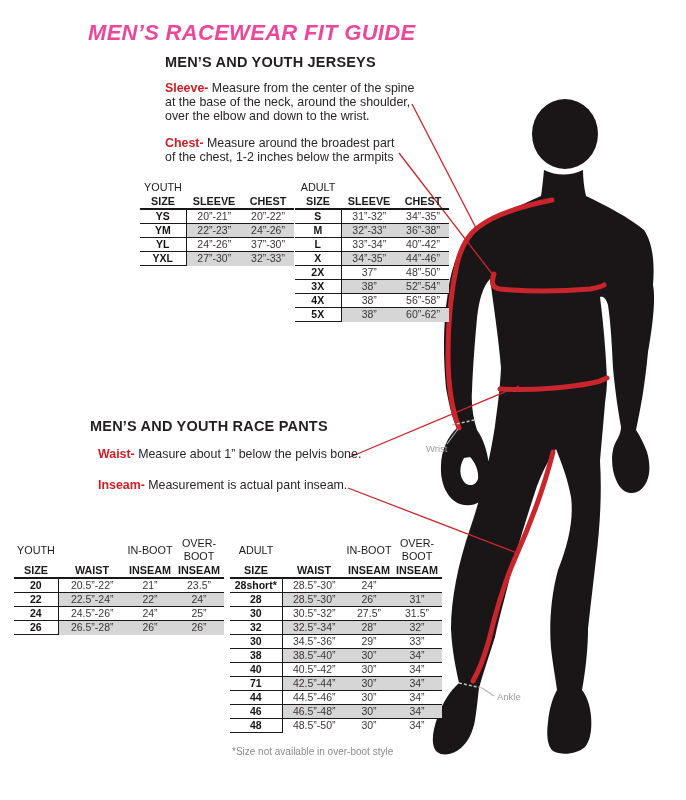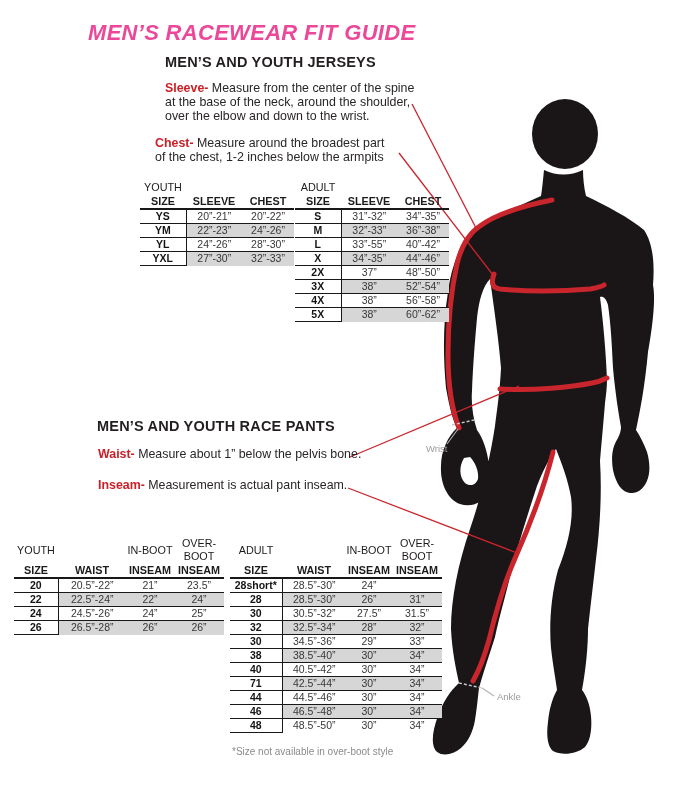--- a/index.html
+++ b/index.html
@@ -140,21 +140,21 @@
   </svg>
 
   <div class="abs page-title">MEN’S RACEWEAR FIT GUIDE</div>
 
   <div class="abs section-head" style="left:165px; top:54px">MEN’S AND YOUTH JERSEYS</div>
 
   <p class="abs desc" style="left:165px; top:81px; width:260px"><span class="term">Sleeve-</span><span> Measure from the center of the spine
 at the base of the neck, around the shoulder,
 over the elbow and down to the wrist.</span></p>
 
-  <p class="abs desc" style="left:155px; top:136px; width:260px"><span class="term">Chest-</span><span> Measure around the broadest part
+  <p class="abs desc" style="left:165px; top:136px; width:260px"><span class="term">Chest-</span><span> Measure around the broadest part
 of the chest, 1-2 inches below the armpits</span></p>
 
   <table class="fg-table" style="left:140px; top:181px">
     <colgroup>
         <col style="width:46px">
         <col style="width:56px">
         <col style="width:52px">
       </colgroup>
     <thead>
       <tr class="grp">
@@ -175,21 +175,21 @@
         <td>20”-22”</td>
       </tr>
         <tr>
         <td>YM</td>
         <td>22”-23”</td>
         <td>24”-26”</td>
       </tr>
         <tr>
         <td>YL</td>
         <td>24”-26”</td>
-        <td>28”-30”</td>
+        <td>37”-30”</td>
       </tr>
         <tr>
         <td>YXL</td>
         <td>27”-30”</td>
         <td>32”-33”</td>
       </tr>
       </tbody>
   </table>
 
   <table class="fg-table" style="left:295px; top:181px">
@@ -216,21 +216,21 @@
         <td>31”-32”</td>
         <td>34”-35”</td>
       </tr>
         <tr>
         <td>M</td>
         <td>32”-33”</td>
         <td>36”-38”</td>
       </tr>
         <tr>
         <td>L</td>
-        <td>33”-55”</td>
+        <td>33”-34”</td>
         <td>40”-42”</td>
       </tr>
         <tr>
         <td>X</td>
         <td>34”-35”</td>
         <td>44”-46”</td>
       </tr>
         <tr>
         <td>2X</td>
         <td>37”</td>
@@ -247,21 +247,21 @@
         <td>56”-58”</td>
       </tr>
         <tr>
         <td>5X</td>
         <td>38”</td>
         <td>60”-62”</td>
       </tr>
       </tbody>
   </table>
 
-  <div class="abs section-head" style="left:97px; top:418px">MEN’S AND YOUTH RACE PANTS</div>
+  <div class="abs section-head" style="left:90px; top:418px">MEN’S AND YOUTH RACE PANTS</div>
 
   <p class="abs desc" style="left:98px; top:447px; width:280px"><span class="term">Waist-</span><span> Measure about 1” below the pelvis bone.</span></p>
 
   <p class="abs desc" style="left:98px; top:478px; width:280px"><span class="term">Inseam-</span><span> Measurement is actual pant inseam.</span></p>
 
   <table class="fg-table" style="left:14px; top:537px">
     <colgroup>
         <col style="width:44px">
         <col style="width:68px">
         <col style="width:48px">

